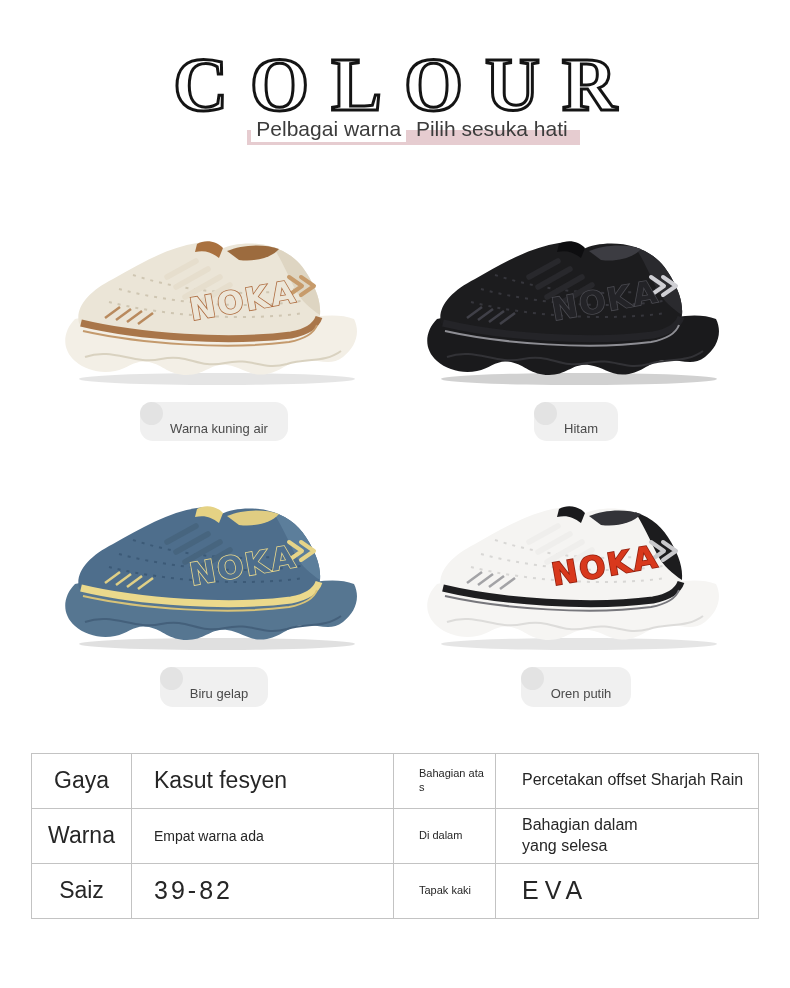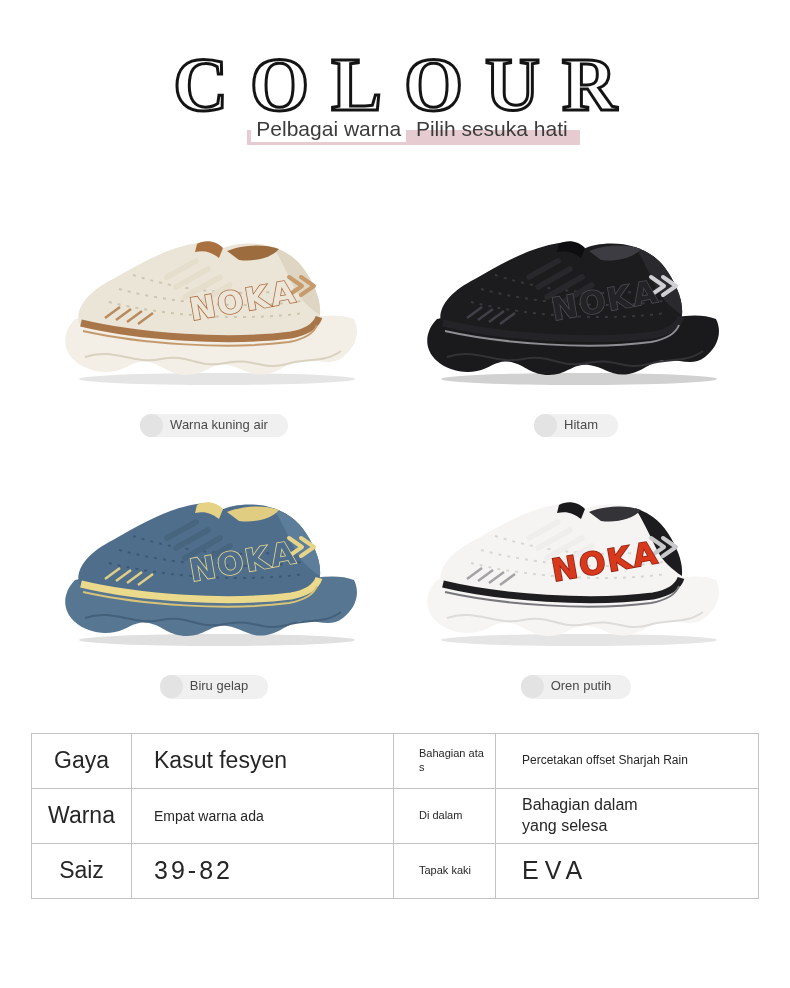--- a/index.html
+++ b/index.html
@@ -40,51 +40,51 @@
 
   
   .grid{
     width:716px; margin:56px auto 0;
     display:grid; grid-template-columns:1fr 1fr;
     column-gap:8px; row-gap:21px;
   }
   .card{ display:flex; flex-direction:column; align-items:center; }
   .shoe-svg{ width:340px; height:200px; display:block; }
   .pill{
-    margin-top:17px; position:relative;
+    margin-top:5px; position:relative;
     background:#f0f0f0; border-radius:13px;
-    padding:4px 20px 5px 30px;
+    padding:20px 20px 5px 30px;
     font-size:13px; color:#4a4a4a; line-height:1.1;
     white-space:nowrap;
   }
   .pill .pill-dot{
     position:absolute; left:0px; top:0px; width:23px; height:23px;
     border-radius:50%; background:#e3e3e3;
   }
   .pill .pill-label{ position:relative; }
 
   
   .spec{
-    width:727px; margin:34px auto 0;
+    width:727px; margin:46px auto 0;
     border-collapse:collapse; table-layout:fixed;
   }
   .spec td{
     border:1px solid #c3c3c3;
     height:55px; vertical-align:middle;
     color:#262626;
   }
   .spec .c-k1{ text-align:center; font-size:23px; }
   .spec .c-v1{ padding-left:22px; font-size:23px; }
   .spec .r1 .c-v1{ font-size:14px; }
   .spec .r2 .c-v1{ font-size:25px; letter-spacing:3px; }
   .spec .c-k2{
     padding:0 10px 0 25px; font-size:11px; line-height:1.25;
     word-break:break-all;
   }
-  .spec .c-v2{ padding-left:26px; font-size:12px; white-space:pre-line; line-height:1.3; }
+  .spec .c-v2{ padding-left:26px; font-size:16px; white-space:pre-line; line-height:1.3; }
   .spec .r1 .c-v2{ font-size:16px; }
   .spec .r2 .c-v2{ font-size:25px; letter-spacing:6px; }
 
   
   .defs-holder{ position:absolute; width:0; height:0; overflow:hidden; }
   #shoe-art text{
     font-family:"DejaVu Sans",sans-serif; font-weight:bold;
     font-size:31px; letter-spacing:2px;
     paint-order:stroke;
   }

